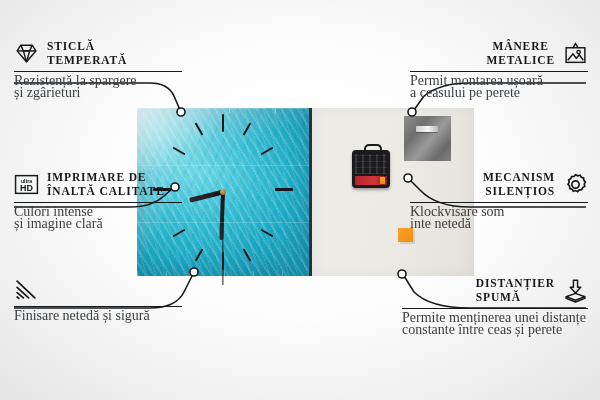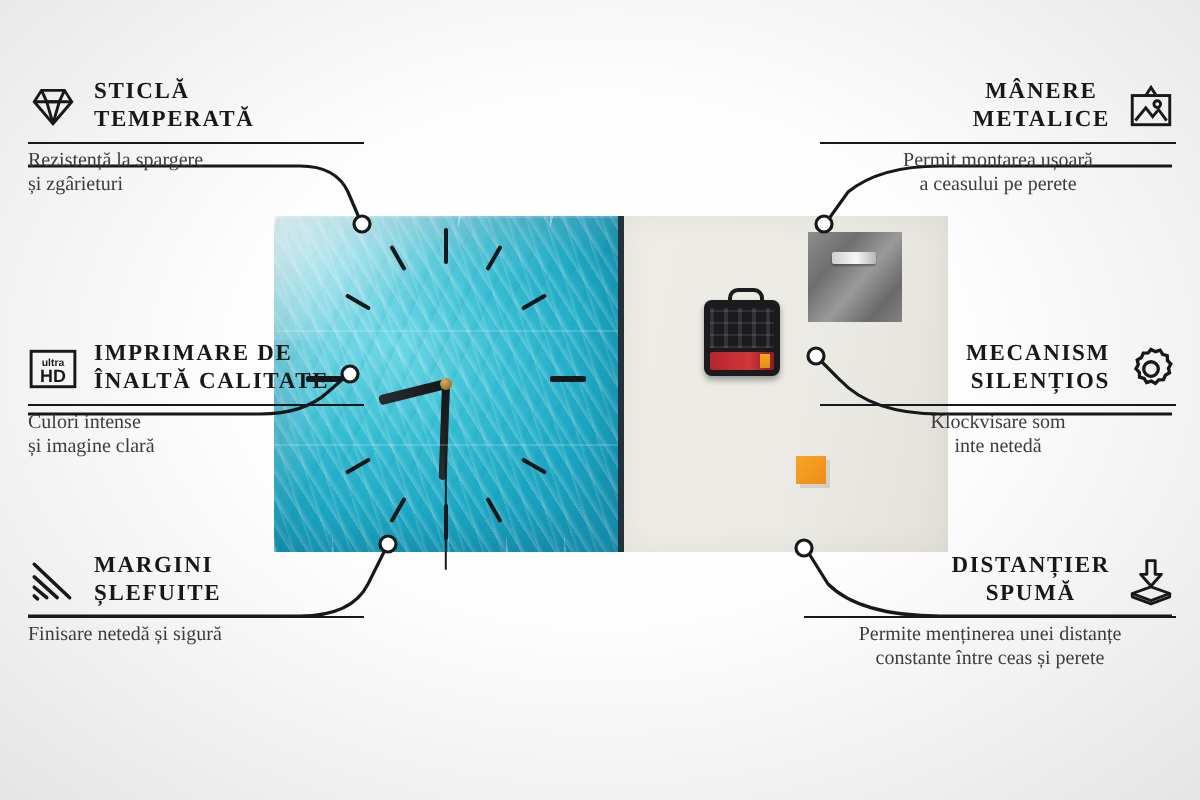--- a/index.html
+++ b/index.html
@@ -99,23 +99,23 @@
 
   .callout{position:absolute;}
   .cal-head{display:flex;align-items:center;gap:8px;}
   .cal-head.right{justify-content:flex-end;}
   .cal-title{
     font-size:11.5px;font-weight:bold;letter-spacing:.85px;color:#16181a;
     line-height:13.5px;text-transform:uppercase;white-space:pre-line;
   }
   .cal-rule{height:1.4px;background:#16181a;margin-top:4px;}
   .cal-sub{
-    font-size:10px;color:#3a3d40;line-height:11.5px;margin-top:3px;white-space:pre-line;
-  }
-  .cal-sub.right{text-align:center;}
+    font-size:14px;color:#3a3d40;line-height:11.5px;margin-top:3px;white-space:pre-line;
+  }
+  .cal-sub.right{text-align:left;}
   .ico{width:25px;height:25px;flex:0 0 25px;display:block;text-align:center;}
   .ico svg{display:block;width:25px;height:25px;}
 
   .c-glass{left:14px;top:40px;width:168px;}
   .c-print{left:14px;top:171px;width:168px;}
   .c-edge {left:14px;top:277px;width:168px;}
   .c-hand {right:12px;top:40px;width:178px;}
   .c-mech {right:12px;top:171px;width:178px;}
   .c-spac {right:12px;top:277px;width:186px;}
 </style>
@@ -229,22 +229,20 @@
       <span class="ico">
         <svg viewBox="0 0 24 24">
             <g stroke="#16181a" stroke-width="1.7" stroke-linecap="round">
           <line x1="3" y1="4" x2="20" y2="20"></line>
               <line x1="3" y1="10" x2="14" y2="20"></line>
           <line x1="3" y1="15" x2="9" y2="20"></line>
               <line x1="3" y1="19.2" x2="4.6" y2="20.6"></line>
         </g>
           </svg>
       </span>
-      <span class="cal-title">MARGINI
-ȘLEFUITE</span>
     </div>
     <div class="cal-rule"></div>
     <div class="cal-sub">Finisare netedă și sigură</div>
   </div>
 
   <div class="callout c-hand">
     <div class="cal-head right">
       <span class="cal-title" style="text-align:center">MÂNERE
 METALICE</span>
       <span class="ico">
@@ -276,21 +274,21 @@
           </svg>
       </span>
     </div>
     <div class="cal-rule"></div>
     <div class="cal-sub right">Klockvisare som
 inte netedă</div>
   </div>
 
   <div class="callout c-spac">
     <div class="cal-head right">
-      <span class="cal-title" style="text-align:center">DISTANȚIER
+      <span class="cal-title" style="text-align:left">DISTANȚIER
 SPUMĂ</span>
       <span class="ico">
         <svg viewBox="0 0 24 24">
             <g fill="none" stroke="#16181a" stroke-width="1.4" stroke-linejoin="round">
           <path d="M10 2.2 h4 v6.6 h3 L12 14.4 L7 8.8 h3 z"></path>
           <path d="M12 14.8 L21 18 L12 21.4 L3 18 z"></path>
           <path d="M3 18 v1.6 L12 23 l9-3.4 V18"></path>
         </g>
           </svg>
       </span>

